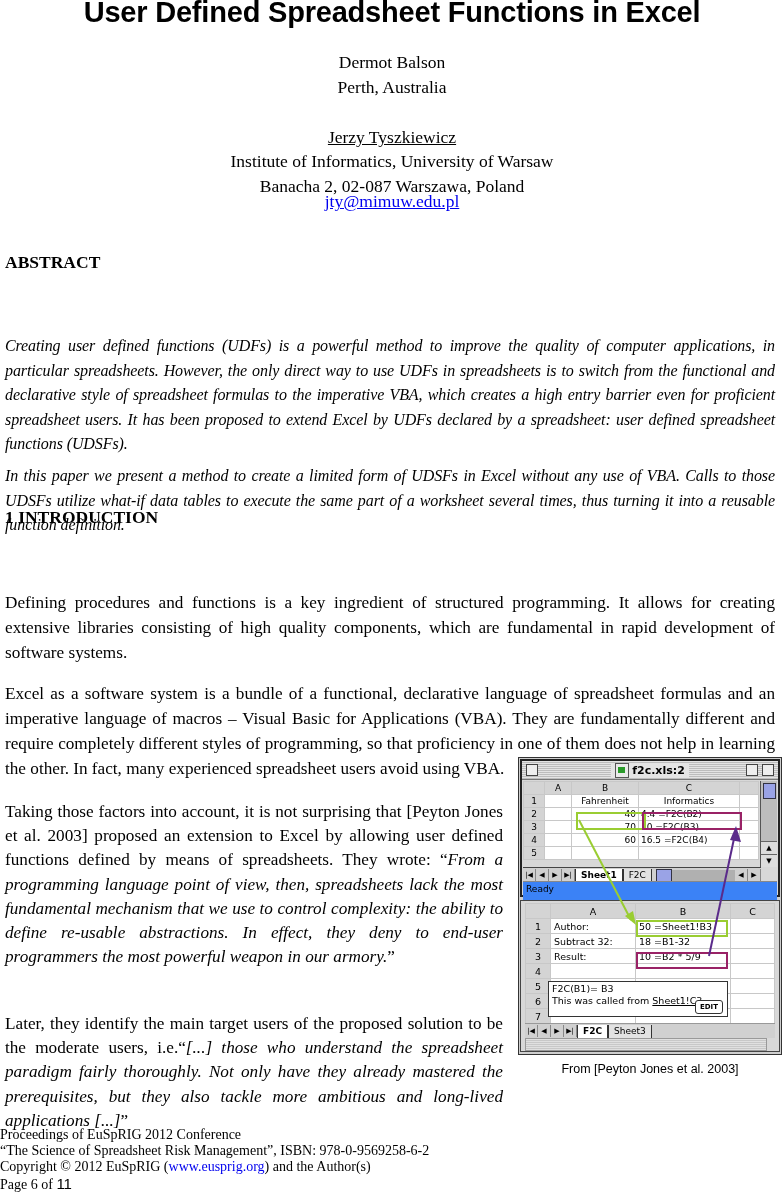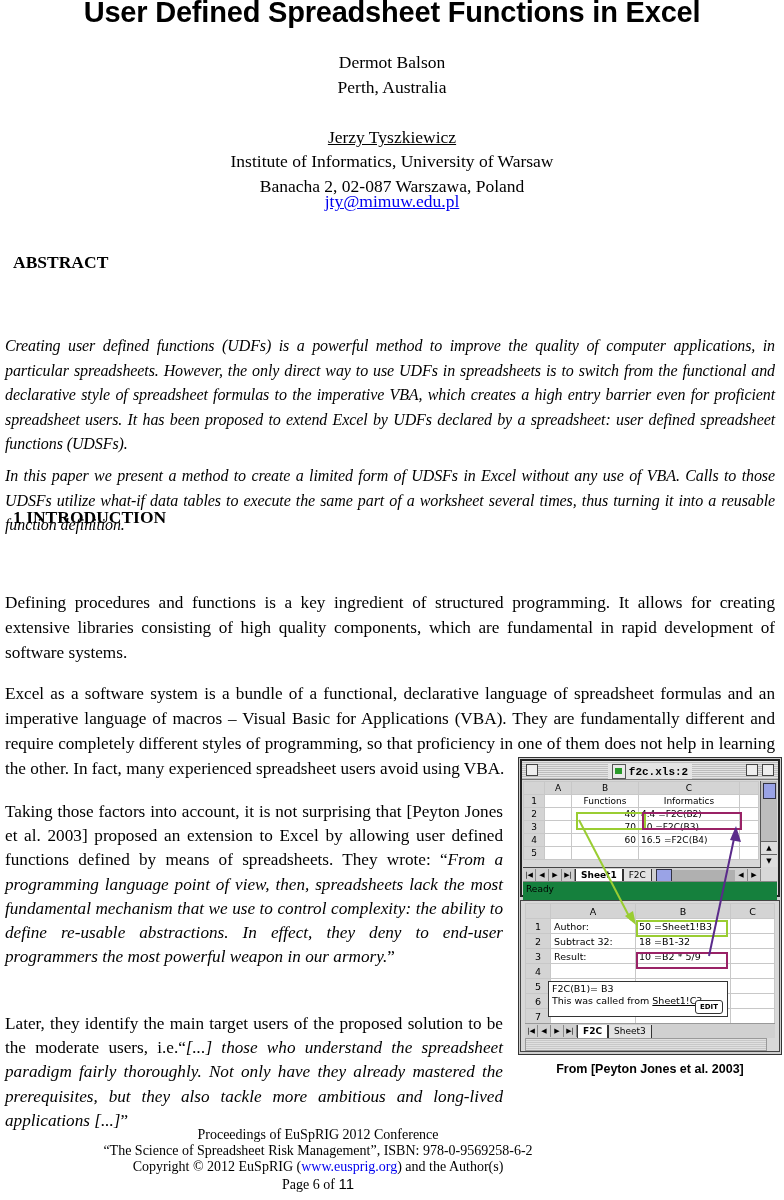--- a/index.html
+++ b/index.html
@@ -1,61 +1,61 @@
 <!DOCTYPE html>
 <html><head>
 <meta charset="utf-8">
 <style>
   html, body { margin:0; padding:0; background:#ffffff; }
   body { width:784px; height:1200px; position:relative; overflow:hidden; color:#000; font-family:"Liberation Serif", serif; }
   .title { position:absolute; left:0; top:-4px; width:784px; text-align:center; font-family:"Liberation Sans", sans-serif; font-weight:bold; font-size:29px; letter-spacing:-0.2px; }
   .center-line { position:absolute; left:0; width:784px; text-align:center; font-size:17.5px; }
   .underline { text-decoration:underline; }
   .link { color:#0000ee; text-decoration:underline; }
-  .heading { position:absolute; left:5px; font-weight:bold; font-size:17.5px;margin-left:8px; }
+  .heading { position:absolute; left:5px; font-weight:bold; font-size:17.5px; }
   .para { position:absolute; left:5px; width:770px; font-size:17.2px; line-height:25px; text-align:justify;margin-top:44px; }
   .abstract { font-style:italic; font-size:16px; line-height:24.5px; letter-spacing:-0.1px; }
   .narrow { width:498px; line-height:24.2px; }
   .it { font-style:italic; }
 
   
   .figure { position:absolute; left:518px; top:757px; width:264px; height:298px; background:#cfcfcf; border:1px solid #333; box-sizing:border-box; font-family:"DejaVu Sans", sans-serif; font-size:9px; }
   .win { position:absolute; left:1px; top:1px; width:260px; height:138px; background:#d8d8d8; border:2px solid #222; box-sizing:border-box; }
-  .titlebar { height:18px; background:repeating-linear-gradient(#e4e4e4 0 1px, #bdbdbd 1px 2px); display:flex; align-items:flex-end; justify-content:center; position:relative; border-bottom:1px solid #777;font-family:Liberation Mono, monospace; }
+  .titlebar { height:18px; background:repeating-linear-gradient(#e4e4e4 0 1px, #bdbdbd 1px 2px); display:flex; align-items:center; justify-content:center; position:relative; border-bottom:1px solid #777; }
   .titlebar .tt { background:#e4e4e4; padding:0 4px; font-weight:bold; font-size:11px; display:flex; align-items:center; gap:3px; }
   .tb-box { position:absolute; width:10px; height:10px; border:1px solid #444; background:#eee; top:3px; }
   .xls-icon { width:12px; height:13px; background:#eaeaea; border:1px solid #555; position:relative; }
   .xls-icon::after { content:""; position:absolute; left:2px; top:3px; width:7px; height:6px; background:#2a9a2a; }
   .grid { position:absolute; left:1px; top:20px; width:236px; border-collapse:collapse; background:#fff; }
   .grid td { border:1px solid #c8c8c8; height:12px; padding:0 2px; font-size:9px; white-space:nowrap; }
   .grid .hdr { background:#d4d4d4; text-align:center; }
   .grid .rn { background:#d4d4d4; text-align:center; width:16px; }
   .vscroll { position:absolute; right:1px; top:20px; width:16px; height:86px; background:#bdbdbd; border-left:1px solid #555; }
   .thumb { position:absolute; left:2px; top:2px; width:11px; height:14px; background:#9aa3e6; border:1px solid #334; }
   .arrow-btn { position:absolute; left:0; width:16px; height:12px; background:#ddd; border-top:1px solid #666; text-align:center; font-size:7px; line-height:12px; }
   .tabsbar { position:absolute; left:1px; top:106px; width:238px; height:14px; background:#d0d0d0; border-top:1px solid #444; display:flex; align-items:center; font-size:9px; }
   .navbtn { width:12px; height:12px; text-align:center; line-height:12px; font-size:7px; border-right:1px solid #888; }
   .sheettab { padding:0 5px; font-weight:bold; border-left:1px solid #333; border-right:1px solid #333; background:#fff; height:13px; line-height:13px; }
   .sheettab.dim { font-weight:normal; background:#e2e2e2; }
   .hthumb { width:14px; height:11px; background:#9aa3e6; margin-left:4px; border:1px solid #334; }
-  .statusbar { position:absolute; left:1px; top:120px; width:254px; height:28px; background:#15803d; border-top:1px solid #888; font-size:9px; line-height:14px; padding-left:3px; box-sizing:border-box; }
+  .statusbar { position:absolute; left:1px; top:120px; width:254px; height:28px; background:#3b82f6; border-top:1px solid #888; font-size:9px; line-height:14px; padding-left:3px; box-sizing:border-box; }
   .win2 { position:absolute; left:1px; top:142px; width:260px; height:152px; background:#d8d8d8; border:1px solid #444; box-sizing:border-box; }
   .grid2 { position:absolute; left:4px; top:2px; width:250px; border-collapse:collapse; background:#fff; }
   .grid2 td { border:1px solid #c8c8c8; height:14px; padding:0 3px; font-size:9.5px; white-space:nowrap; }
   .grid2 .hdr { background:#d4d4d4; text-align:center; }
   .grid2 .rn { background:#d4d4d4; text-align:center; width:18px; }
   .hl-green { position:absolute; border:2px solid #9acd32; }
   .hl-purple { position:absolute; border:2px solid #992266; }
   .note { position:absolute; left:27px; top:80px; width:180px; height:36px; background:#fff; border:1.5px solid #333; font-size:9.5px; padding:1px 3px; box-sizing:border-box; line-height:12px; }
   .editbtn { position:absolute; right:4px; bottom:2px; border:1px solid #333; border-radius:3px; font-size:7px; padding:0 4px; font-weight:bold; background:#fff; }
   .tabs2 { position:absolute; left:4px; top:122px; width:250px; height:14px; background:#d0d0d0; display:flex; align-items:center; border-top:1px solid #999; }
   .status2 { position:absolute; left:4px; top:137px; width:240px; height:11px; background:repeating-linear-gradient(#e0e0e0 0 1px, #c8c8c8 1px 2px); border:1px solid #999; }
   .arrows { position:absolute; left:0; top:0; width:264px; height:298px; pointer-events:none; }
-  .caption { position:absolute; left:518px; top:1062px; width:264px; text-align:center; font-family:"Liberation Sans", sans-serif; font-weight:bold; font-size:12.5px; }
-  .footer { position:absolute; left:0; width:636px; text-align:center; font-size:14px; line-height:16px; }
+  .caption { position:absolute; left:518px; top:1062px; width:264px; text-align:center; font-family:"Liberation Sans", sans-serif; font-weight:normal; font-size:12.5px; }
+  .footer { position:absolute; left:0; width:636px; text-align:left; font-size:14px; line-height:16px; }
   .footer .sans { font-family:"Liberation Sans", sans-serif; font-size:15px; }
 </style>
 </head>
 <body>
 
 <div class="title">User Defined Spreadsheet Functions in Excel</div>
 
 <div class="center-line" style="top:52px">Dermot Balson</div>
 <div class="center-line" style="top:77px">Perth, Australia</div>
 
@@ -92,21 +92,21 @@
           <tr>
         <td class="hdr"></td>
         <td class="hdr" style="width:22px">A</td>
         <td class="hdr" style="width:62px">B</td>
         <td class="hdr" style="width:96px">C</td>
         <td class="hdr"></td>
       </tr>
       <tr>
         <td class="rn">1</td>
         <td></td>
-        <td style="text-align:center">Functions</td>
+        <td style="text-align:center">Fahrenheit</td>
         <td style="text-align:center">Informatics</td>
         <td></td>
       </tr>
       <tr>
         <td class="rn">2</td>
         <td></td>
         <td style="text-align:right">40</td>
         <td>4.4    =F2C(B2)</td>
         <td></td>
       </tr>

